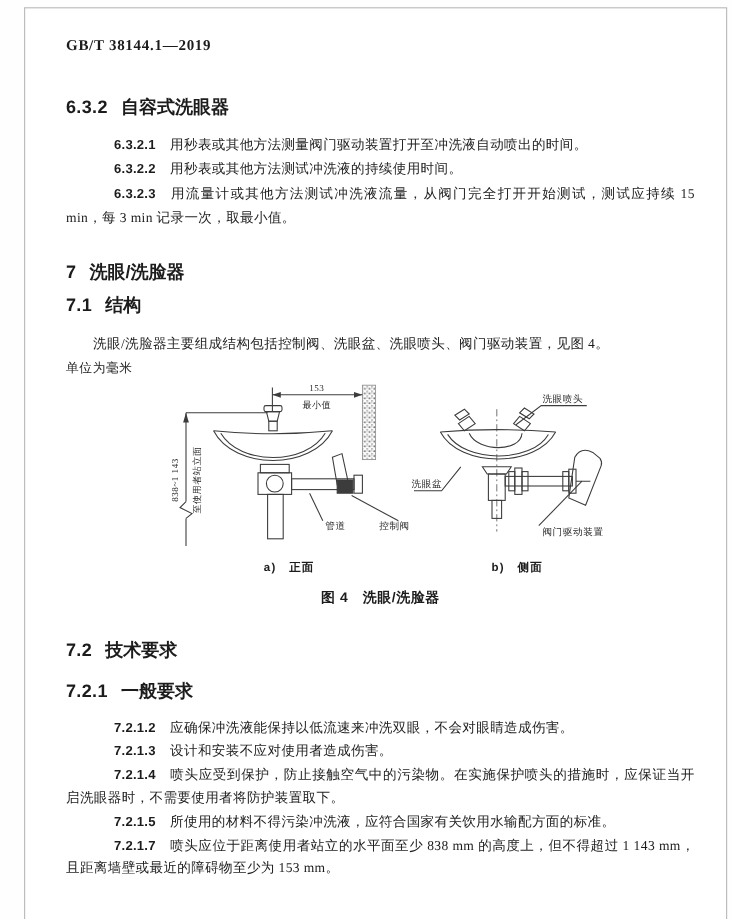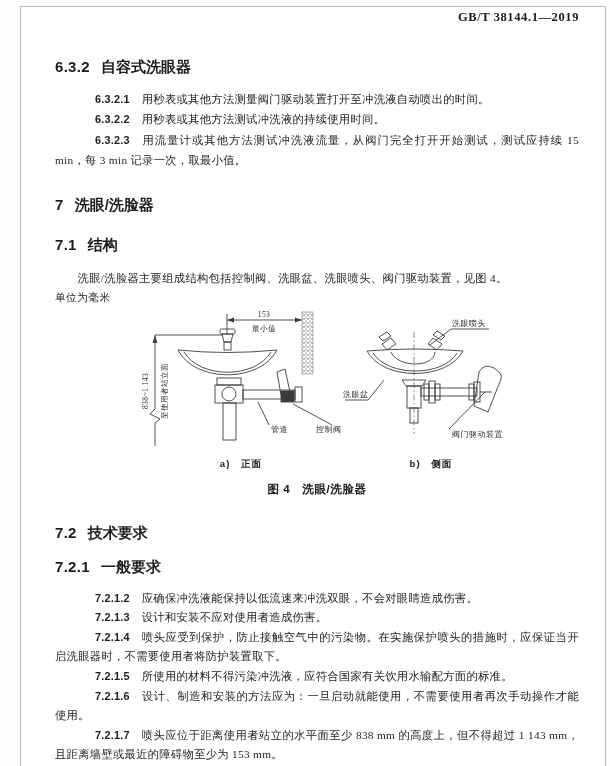--- a/index.html
+++ b/index.html
@@ -8,33 +8,33 @@
     background:#fefefe;
     font-family:"Liberation Serif","DejaVu Serif",serif;
     color:#1c1c1c;
     -webkit-font-smoothing:antialiased;
   }
   .page{
     position:absolute;left:20px;top:6px;width:584px;height:792px;
     background:#fff;border:1px solid #bdbdbd;
   }
   .content{padding:0 26px 0 34px;}
-  .header-row{text-align:right;}
+  .header-row{margin-top:22px;text-align:left;}
   .std-code{
     font-weight:bold;font-size:12.5px;letter-spacing:.6px;
     font-family:"Liberation Serif",serif;
   }
   .h-sec{
     margin-top:0;font-weight:bold;font-size:15px;
     font-family:"Liberation Sans","DejaVu Sans",sans-serif;
   }
   .h-sec .hnum{margin-right:11px;letter-spacing:.3px;}
   .mt-h632{margin-top:33px;}
   .mt-h7{margin-top:25px;}
-  .mt-h71{margin-top:21px;}
+  .mt-h71{margin-top:8px;}
   .mt-h72{margin-top:27px;}
   .mt-h721{margin-top:15px;}
   .clauses{margin-top:12px;}
   .clause{
     margin:0;font-size:11.3px;line-height:20.4px;
     text-align:justify;letter-spacing:.3px;
   }
   .clauses-tight .clause{line-height:19.6px;}
   .cnum{
     font-family:"Liberation Sans","DejaVu Sans",sans-serif;
@@ -216,19 +216,18 @@
 
     <div class="h-sec mt-h721">
       <span class="hnum">7.2.1</span><span class="htitle">一般要求</span>
     </div>
 
     <div class="clauses clauses-tight">
       <p class="clause"><span class="cnum">7.2.1.2</span><span>应确保冲洗液能保持以低流速来冲洗双眼，不会对眼睛造成伤害。</span></p>
       <p class="clause"><span class="cnum">7.2.1.3</span><span>设计和安装不应对使用者造成伤害。</span></p>
       <p class="clause"><span class="cnum">7.2.1.4</span><span>喷头应受到保护，防止接触空气中的污染物。在实施保护喷头的措施时，应保证当开启洗眼器时，不需要使用者将防护装置取下。</span></p>
       <p class="clause"><span class="cnum">7.2.1.5</span><span>所使用的材料不得污染冲洗液，应符合国家有关饮用水输配方面的标准。</span></p>
-      <p class="clause"><span class="cnum">7.2.1.6</span><span>设计、制造和安装的方法应为：一旦启动就能使用，不需要使用者再次手动操作才能使用。</span></p>
       <p class="clause"><span class="cnum">7.2.1.7</span><span>喷头应位于距离使用者站立的水平面至少 838 mm 的高度上，但不得超过 1 143 mm，且距离墙壁或最近的障碍物至少为 153 mm。</span></p>
 
     </div>
 
   </div>
 </div>
 
 </body></html>

